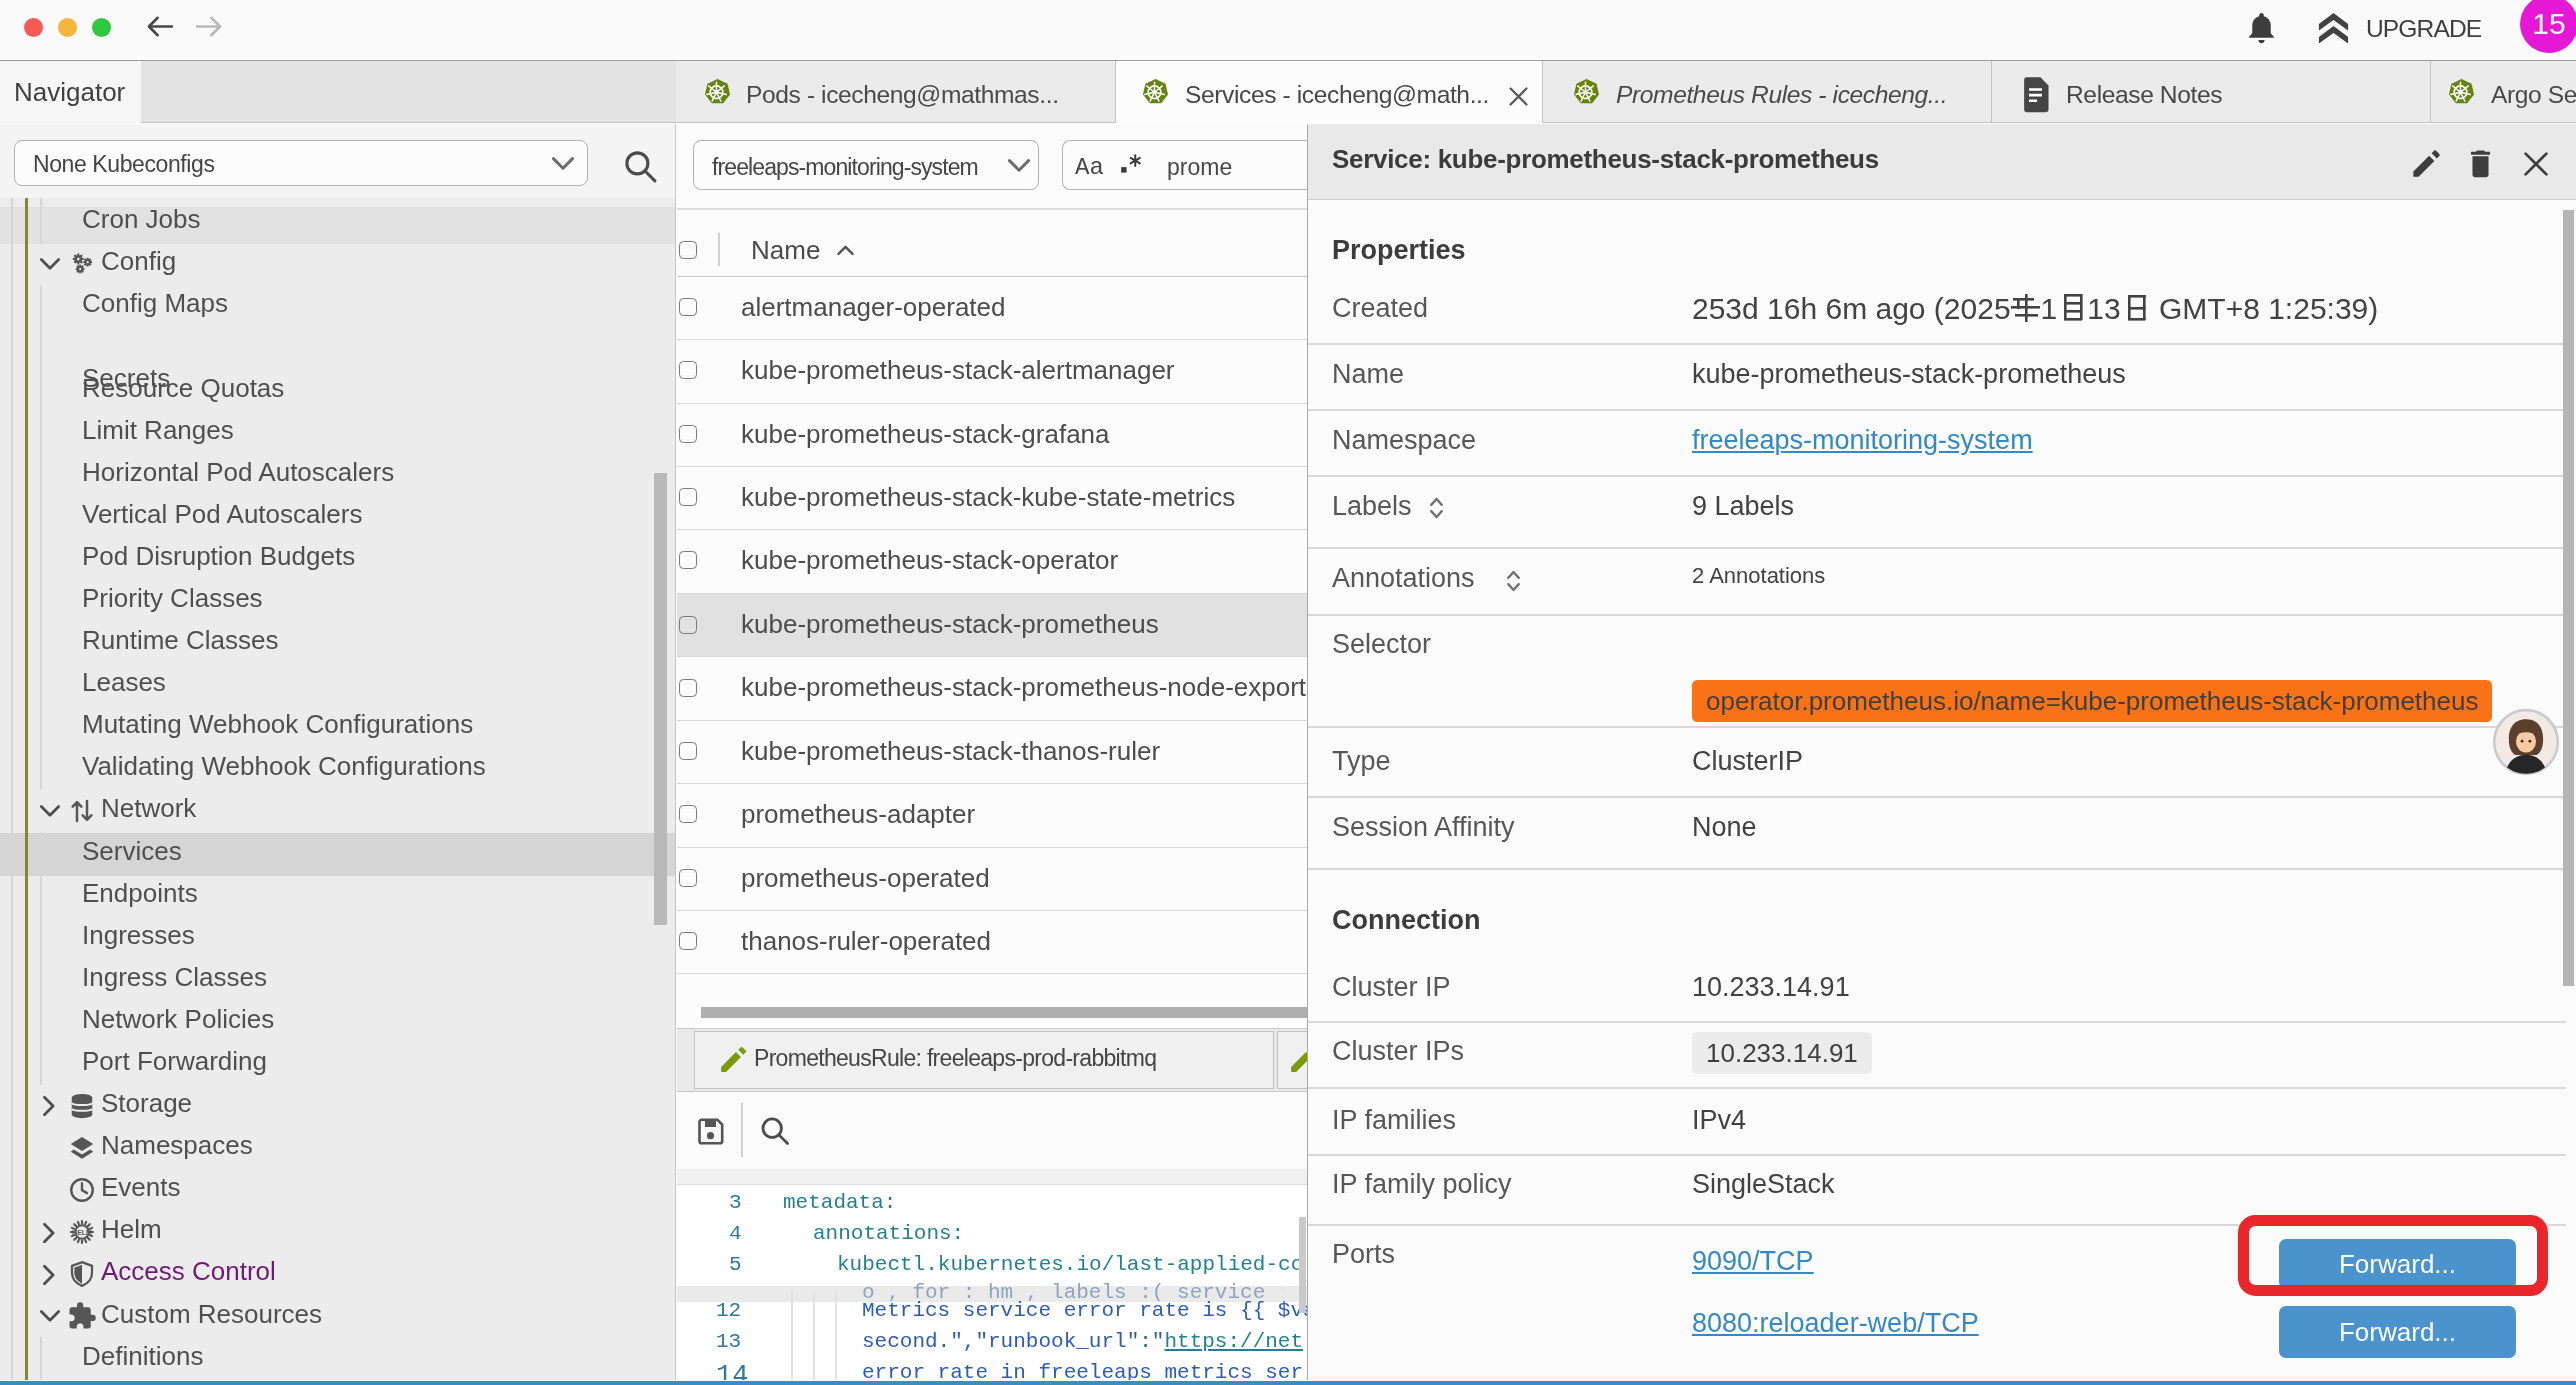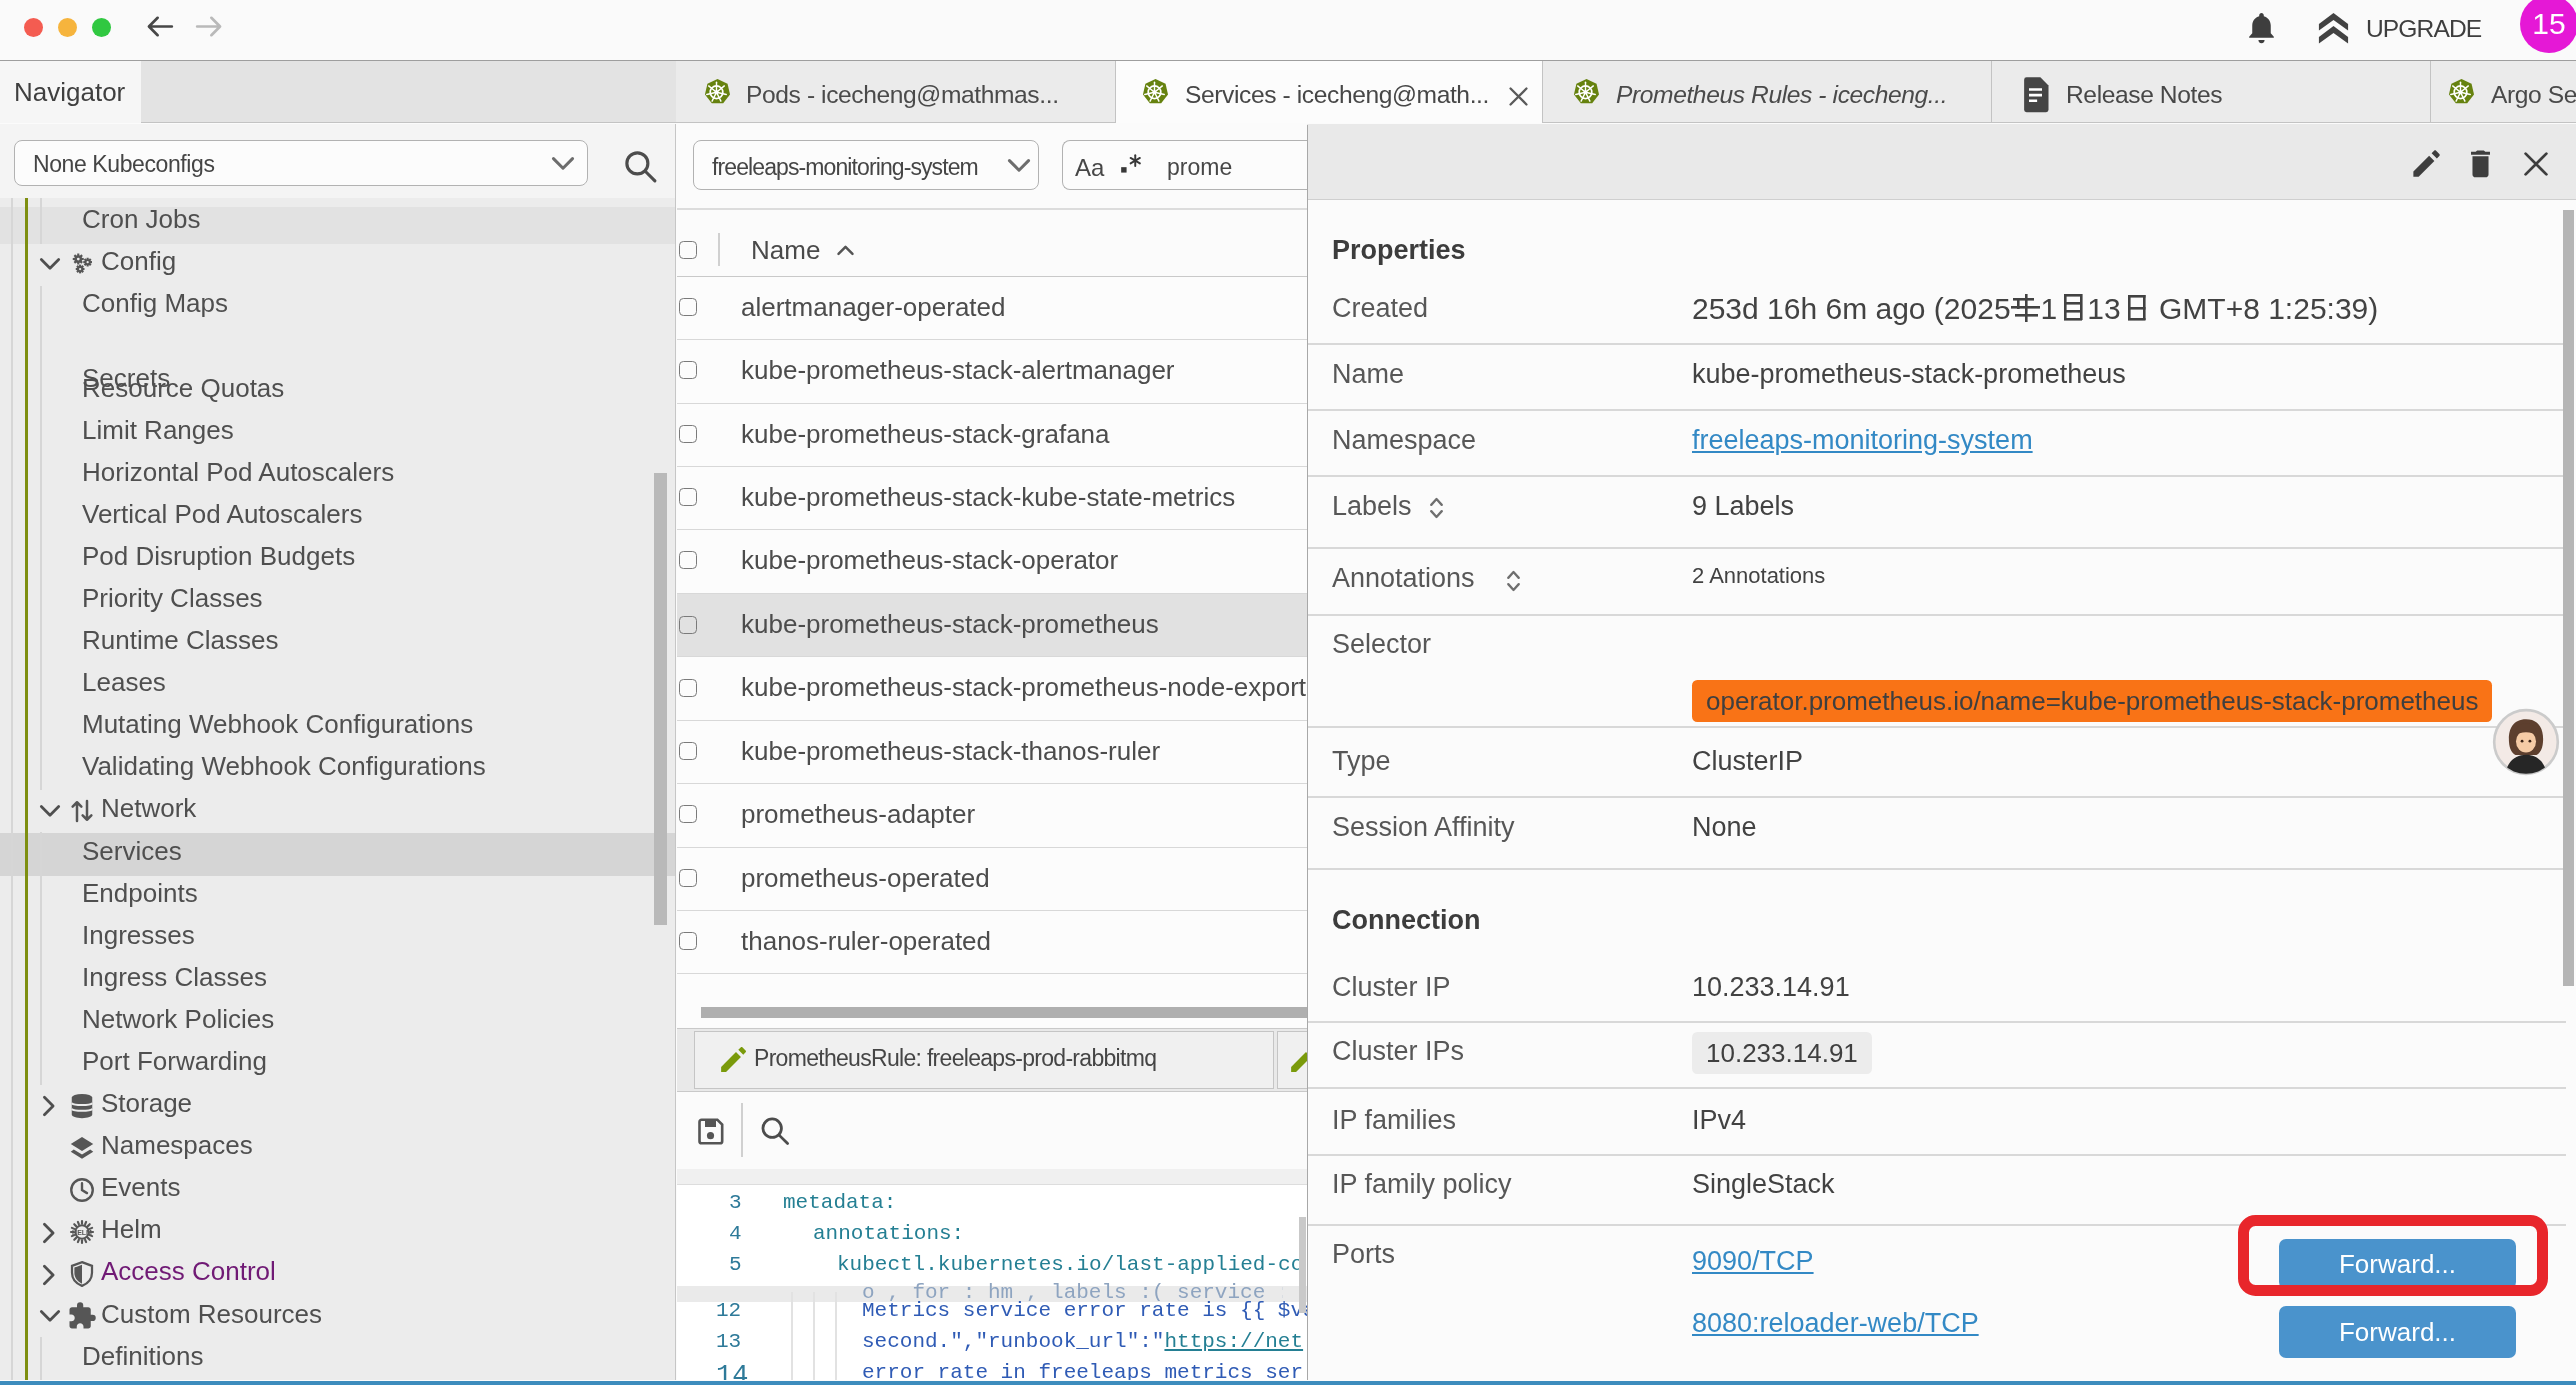--- a/index.html
+++ b/index.html
@@ -275,21 +275,21 @@
 <div class="abs" style="left:101px;top:1299px;font-size:26px;color:#4f4f4f;">Custom Resources</div>
 <div class="abs" style="left:82px;top:1341px;font-size:26px;color:#4f4f4f;">Definitions</div>
 <div class="abs" style="left:654px;top:473px;width:13px;height:452px;background:#b9b9b9;"></div>
 <div class="abs" style="left:677px;top:124px;width:630px;height:87px;background:#fbfbfb;"></div>
 <div class="abs" style="left:693px;top:140px;width:346px;height:50px;background:#fcfcfc;border:1.8px solid #b2b2b2;border-radius:8px;"></div>
 <div class="abs" style="left:712px;top:154px;font-size:23px;letter-spacing:-0.9px;color:#454545;">freeleaps-monitoring-system</div>
 <svg class="abs" style="left:1006px;top:158px;" width="26" height="17.5" viewBox="0 0 30 20">
   <path d="M4 3 L15 14 L26 3" stroke="#6d6d6d" stroke-width="3.5" fill="none" stroke-linecap="round" stroke-linejoin="round"></path>
   </svg>
 <div class="abs" style="left:1062px;top:140px;width:246px;height:50px;background:#fcfcfc;border:1.8px solid #b2b2b2;border-radius:8px 0 0 8px;border-right:none;"></div>
-<div class="abs" style="left:1075px;top:154px;font-size:24px;color:#474747;">Aa</div>
+<div class="abs" style="left:1075px;top:154px;font-size:24px;color:#474747;font-family:Liberation Mono, monospace;">Aa</div>
 <svg class="abs" style="left:1119px;top:153px;" width="26" height="24" viewBox="0 0 24 22">
   <rect x="2" y="13" width="5" height="5" fill="#383838"></rect>
   <g stroke="#383838" stroke-width="1.8" stroke-linecap="round">
   <line x1="15" y1="2" x2="15" y2="12"></line>
       <line x1="10.7" y1="4.5" x2="19.3" y2="9.5"></line>
       <line x1="19.3" y1="4.5" x2="10.7" y2="9.5"></line>
     </g>
   </svg>
 <div class="abs" style="left:1167px;top:154px;font-size:23px;color:#474747;">prome</div>
 <div class="abs" style="left:677px;top:210px;width:630px;height:817px;background:#fcfcfc;"></div>
@@ -375,20 +375,21 @@
 <div class="abs" style="left:136px;top:123px;width:1.8px;height:89px;background:#e2e2e2;"></div>
 <div class="abs" style="left:158px;top:123px;width:1.8px;height:89px;background:#e2e2e2;"></div>
 <div class="abs" style="left:185px;top:130px;font-family:'Liberation Mono',monospace;font-size:21px;color:#2f5bb5;white-space:pre;">Metrics service error rate is {{ $va</div>
 <div class="abs" style="left:185px;top:161px;font-family:'Liberation Mono',monospace;font-size:21px;color:#2f5bb5;white-space:pre;">second.","runbook_url":"<span style="color:#247f93;text-decoration:underline;">https://net</span></div>
 <div class="abs" style="left:185px;top:192px;font-family:'Liberation Mono',monospace;font-size:21px;color:#2f5bb5;white-space:pre;">error rate in freeleaps metrics ser</div>
 <div class="abs" style="left:622px;top:48px;width:7px;height:96px;background:#c9c9c9;"></div>
 </div>
 <div class="abs" style="left:1307px;top:124px;width:1269px;height:2.6px;background:#e9e9e9;"></div>
 <div class="abs" style="left:1307px;top:125px;width:1269px;height:1255px;background:#fbfbfb;border-left:1.8px solid #a8a8a8;">
 <div class="abs" style="left:0;top:0;width:1269px;height:75px;background:#e9e9e9;border-bottom:1.8px solid #cfcfcf;"></div>
+<div class="abs" style="left:24px;top:19px;font-size:26px;letter-spacing:-0.3px;font-weight:bold;color:#3c3c3c;">Service: kube-prometheus-stack-prometheus</div>
 <svg class="abs" style="left:1101px;top:21px;" width="35" height="35" viewBox="0 0 24 24">
   <path fill="#3e3e3e" d="M3 17.4 V21 h3.6 L17.4 10.2 13.8 6.6 Z M20.8 6.8 c.4-.4.4-1 0-1.4 L18.6 3.2 c-.4-.4-1-.4-1.4 0 l-1.7 1.7 3.6 3.6 Z"></path>
     </svg>
 <svg class="abs" style="left:1155px;top:21px;" width="35" height="35" viewBox="0 0 24 24">
   <path fill="#3e3e3e" d="M6.5 19.5 c0 1.1.9 2 2 2 h7 c1.1 0 2-.9 2-2 V7 h-11 Z M18.5 4 h-3.2 l-1-1 h-4.6 l-1 1 H5.5 v2 h13 Z"></path>
     </svg>
 <svg class="abs" style="left:1213px;top:24px;" width="30" height="30" viewBox="0 0 26 26">
   <path d="M4 4 L22 22 M22 4 L4 22" stroke="#3e3e3e" stroke-width="2.4" stroke-linecap="round"></path>
     </svg>
 <div class="abs" style="left:24px;top:110px;font-size:27px;font-weight:bold;color:#3c3c3c;">Properties</div>

